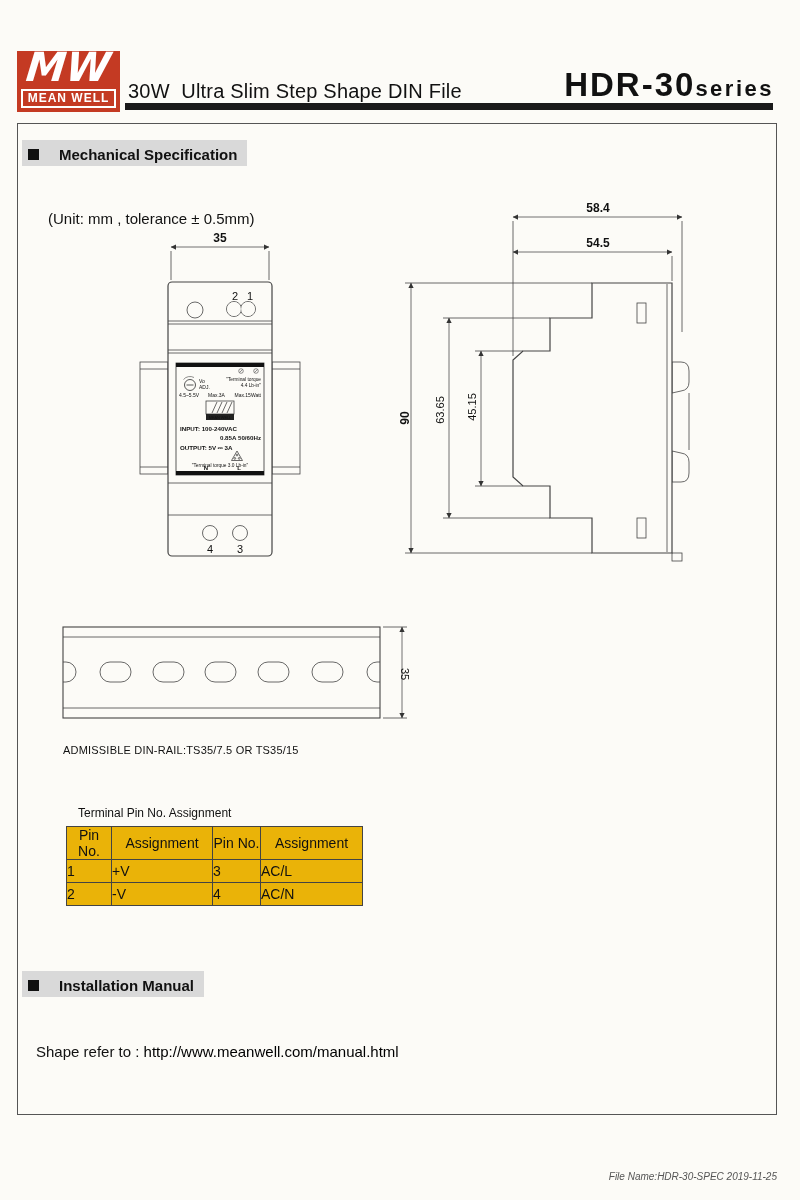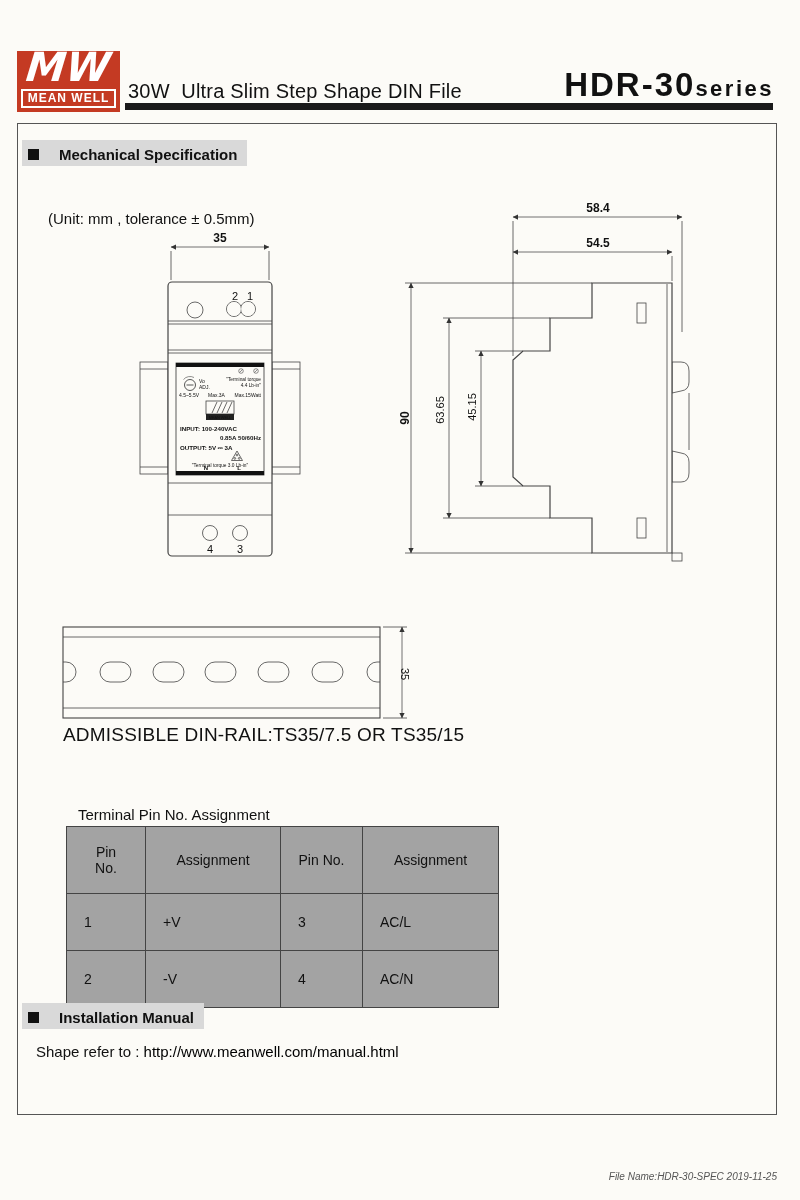--- a/index.html
+++ b/index.html
@@ -17,26 +17,26 @@
   .model-wrap{right:26px;top:66px;display:flex;align-items:baseline;gap:0;}
   .model{font-size:33px;font-weight:bold;letter-spacing:2px;}
   .series{font-size:22px;font-weight:bold;letter-spacing:2.5px;}
   .head-rule{left:125px;top:103px;width:648px;height:7px;background:#1A1A1A;}
   .content-border{left:17px;top:123px;width:758px;height:990px;border:1px solid #555;}
   
   .sec-head{background:#D9D9D9;font-size:15px;font-weight:bold;padding:6px 10px 3px 6px;
             display:flex;align-items:center;gap:20px;}
   .sq{display:inline-block;width:11px;height:11px;background:#111;flex:0 0 auto;}
   .note{font-size:15px;}
-  .rail-caption{font-size:19px;letter-spacing:.2px;}
-  
-  .tbl-title{left:78px;top:806px;font-size:15px;}
+  .rail-caption{font-size:11px;letter-spacing:.2px;margin-top:20px;}
+  
+  .tbl-title{left:78px;top:806px;font-size:12px;}
   table.pins{position:absolute;left:66px;top:826px;border-collapse:collapse;font-size:14px;}
-  table.pins td,table.pins th{border:1px solid #444;padding:17px;height:22px;
-       font-weight:normal;background:#a3a3a3;}
+  table.pins td,table.pins th{border:1px solid #444;padding:0;height:22px;
+       font-weight:normal;background:#eab308;}
   .c1{width:44px;} .c2{width:100px;} .c3{width:47px;} .c4{width:101px;}
   
   .footer{left:400px;top:1171px;width:377px;text-align:right;font-style:italic;
           font-size:10px;color:#555;}
   .url{color:#000000;}
   svg text{font-family:"Liberation Sans",sans-serif;fill:#111;}
 </style>
 </head>
 <body>
 
@@ -235,21 +235,21 @@
     </tr>
     <tr>
       <td>2</td>
       <td>-V</td>
       <td>4</td>
       <td>AC/N</td>
     </tr>
   </tbody>
     </table>
 
-  <div class="abs sec-head" style="left:22px;top:1003px;">
+  <div class="abs sec-head" style="left:22px;top:971px;">
     <span class="sq"></span>
     <span>Installation Manual</span>
   </div>
   <div class="abs note" style="left:36px;top:1043px;">
     <span>Shape refer to : </span><span class="url">http://www.meanwell.com/manual.html</span>
   </div>
 
   <div class="abs footer">File Name:HDR-30-SPEC  2019-11-25</div>
 </div>
 

